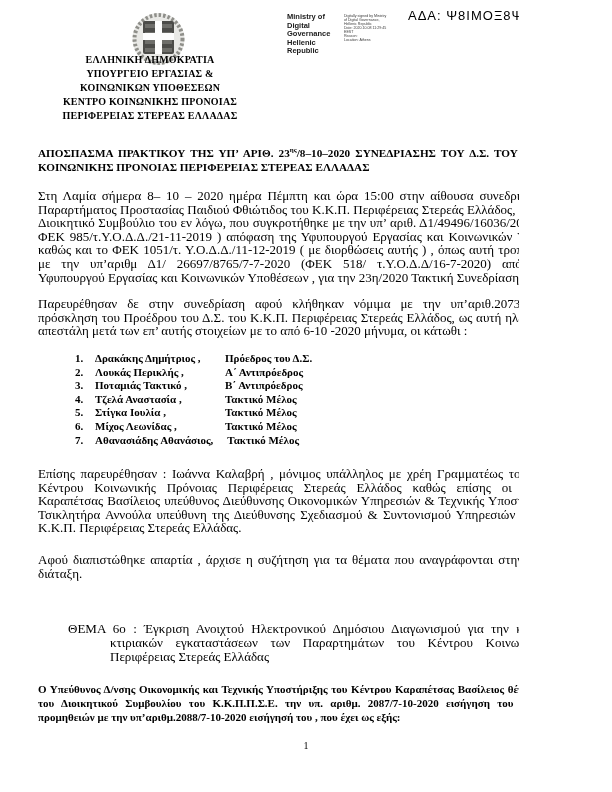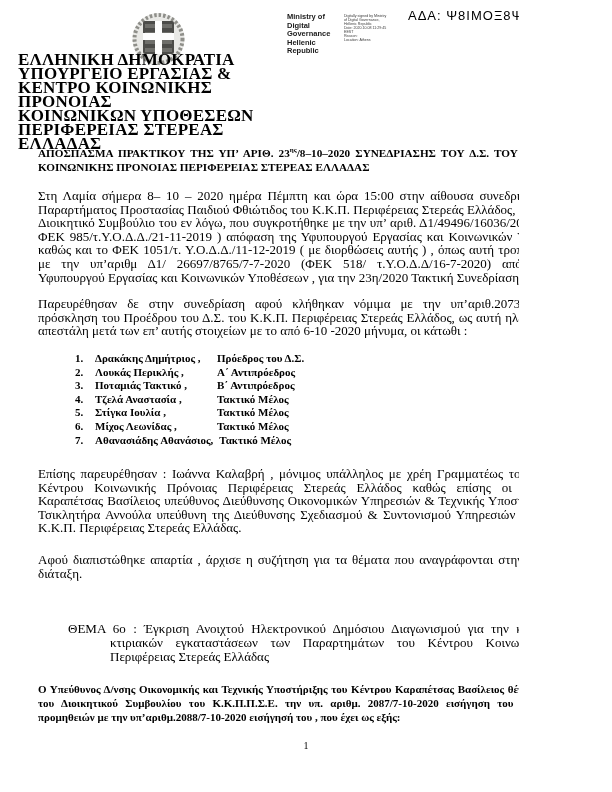--- a/index.html
+++ b/index.html
@@ -25,22 +25,22 @@
     transform:scale(0.45);transform-origin:top left;
   }
   .ada{
     position:absolute;left:408px;top:8px;
     font-family:"Liberation Sans", sans-serif;
     font-size:13px;letter-spacing:1px;color:#000000;white-space:nowrap;
   }
   
   .gov-header{
     position:absolute;left:18px;top:53px;width:264px;
-    text-align:left;font-weight:bold;
-    font-size:17px;line-height:14px;letter-spacing:0.2px;
+    text-align:center;font-weight:bold;
+    font-size:10px;line-height:14px;letter-spacing:0.2px;
   }
   
   .doc-title{
     position:absolute;left:38px;top:144px;width:540px;
     font-weight:bold;font-size:11.2px;line-height:13.8px;text-align:justify;
   }
   .doc-title sup{font-size:7px;}
   
   .para{
     position:absolute;left:38px;width:540px;
@@ -50,21 +50,21 @@
   .p2{top:297px;}
   .p3{top:467px;}
   .p4{top:553px;}
   
   .attendees{
     position:absolute;left:75px;top:352px;width:420px;
     font-weight:bold;font-size:11px;line-height:13.6px;
   }
   .att-row{display:flex;white-space:nowrap;}
   .att-num{width:20px;}
-  .att-name{min-width:116px;padding-right:6px;}
+  .att-name{min-width:116px;padding-right:14px;}
   .att-role{}
   
   .topic{
     position:absolute;left:68px;top:622px;width:500px;
     font-weight:normal;font-size:13px;line-height:14px;
     padding-left:42px;text-indent:-42px;text-align:justify;
   }
   
   .closing{
     position:absolute;left:38px;top:682px;width:528px;
@@ -109,22 +109,22 @@
     <div>EEST</div>
     <div>Reason:</div>
     <div>Location: Athens</div>
   </div>
 
   <div class="ada">ΑΔΑ: Ψ8ΙΜΟΞ8Ψ-3Ο7</div>
 
   <div class="gov-header">
     <div>ΕΛΛΗΝΙΚΗ ΔΗΜΟΚΡΑΤΙΑ</div>
     <div>ΥΠΟΥΡΓΕΙΟ ΕΡΓΑΣΙΑΣ &amp;</div>
+    <div>ΚΟΙΝΩΝΙΚΩΝ  ΥΠΟΘΕΣΕΩΝ</div>
     <div>ΚΕΝΤΡΟ ΚΟΙΝΩΝΙΚΗΣ ΠΡΟΝΟΙΑΣ</div>
-    <div>ΚΟΙΝΩΝΙΚΩΝ  ΥΠΟΘΕΣΕΩΝ</div>
     <div>ΠΕΡΙΦΕΡΕΙΑΣ  ΣΤΕΡΕΑΣ ΕΛΛΑΔΑΣ</div>
   </div>
 
   <div class="doc-title">
     <span>ΑΠΟΣΠΑΣΜΑ ΠΡΑΚΤΙΚΟΥ ΤΗΣ ΥΠ’ ΑΡΙΘ. 23</span><sup>ης</sup><span>/8–10–2020 ΣΥΝΕΔΡΙΑΣΗΣ ΤΟΥ Δ.Σ. ΤΟΥ ΚΕΝΤΡΟΥ ΚΟΙΝΩΝΙΚΗΣ ΠΡΟΝΟΙΑΣ ΠΕΡΙΦΕΡΕΙΑΣ ΣΤΕΡΕΑΣ ΕΛΛΑΔΑΣ</span>
   </div>
 
   <div class="para p1">Στη Λαμία  σήμερα   8–  10  –  2020  ημέρα Πέμπτη  και ώρα 15:00 στην  αίθουσα συνεδριάσεων  του Παραρτήματος Προστασίας Παιδιού Φθιώτιδος  του Κ.Κ.Π. Περιφέρειας Στερεάς Ελλάδος, συνήλθε το Διοικητικό Συμβούλιο του εν λόγω, που συγκροτήθηκε  με την υπ’ αριθ. Δ1/49496/16036/20-11-2019 (  ΦΕΚ  985/τ.Υ.Ο.Δ.Δ./21-11-2019  )    απόφαση  της  Υφυπουργού  Εργασίας  και   Κοινωνικών Υποθέσεων καθώς   και το ΦΕΚ 1051/τ. Υ.Ο.Δ.Δ./11-12-2019 (   με διορθώσεις αυτής   ) , όπως αυτή τροποποιήθηκε με την υπ’αριθμ Δ1/ 26697/8765/7-7-2020 (ΦΕΚ  518/ τ.Υ.Ο.Δ.Δ/16-7-2020)  απόφαση της Υφυπουργού Εργασίας και  Κοινωνικών  Υποθέσεων , για την 23η/2020 Τακτική  Συνεδρίαση</div>
   <div class="para p2">Παρευρέθησαν   δε  στην  συνεδρίαση   αφού   κλήθηκαν   νόμιμα  με  την  υπ’αριθ.2073/6-10-2020 πρόσκληση   του Προέδρου του Δ.Σ. του Κ.Κ.Π. Περιφέρειας  Στερεάς Ελλάδος, ως αυτή ηλεκτρονικώς απεστάλη μετά των επ’ αυτής στοιχείων με το από 6-10 -2020   μήνυμα, οι κάτωθι :</div>
 

